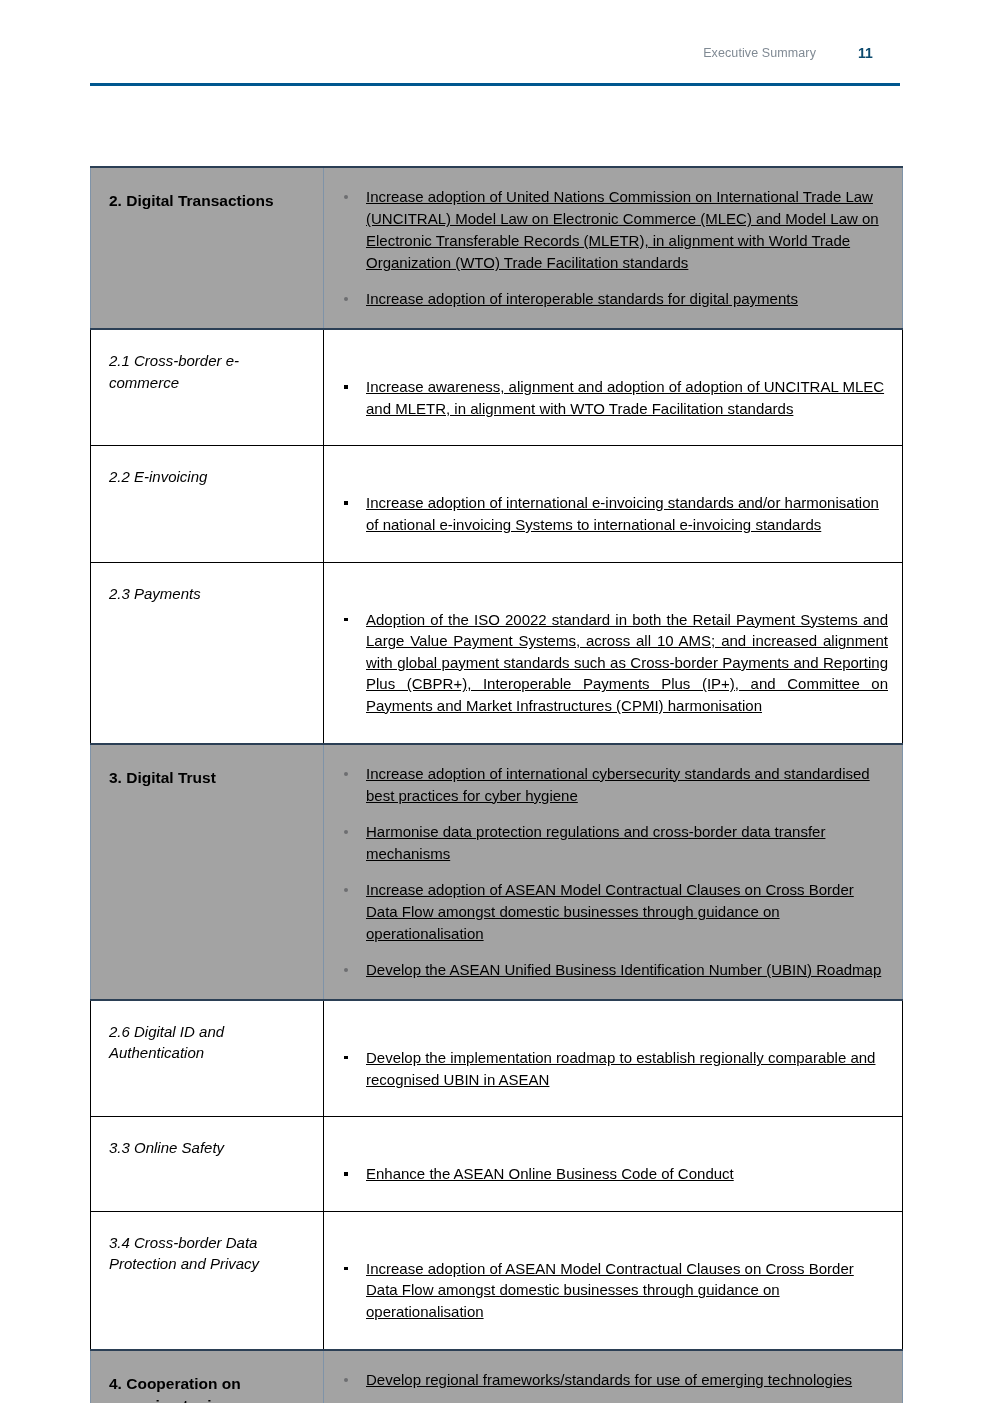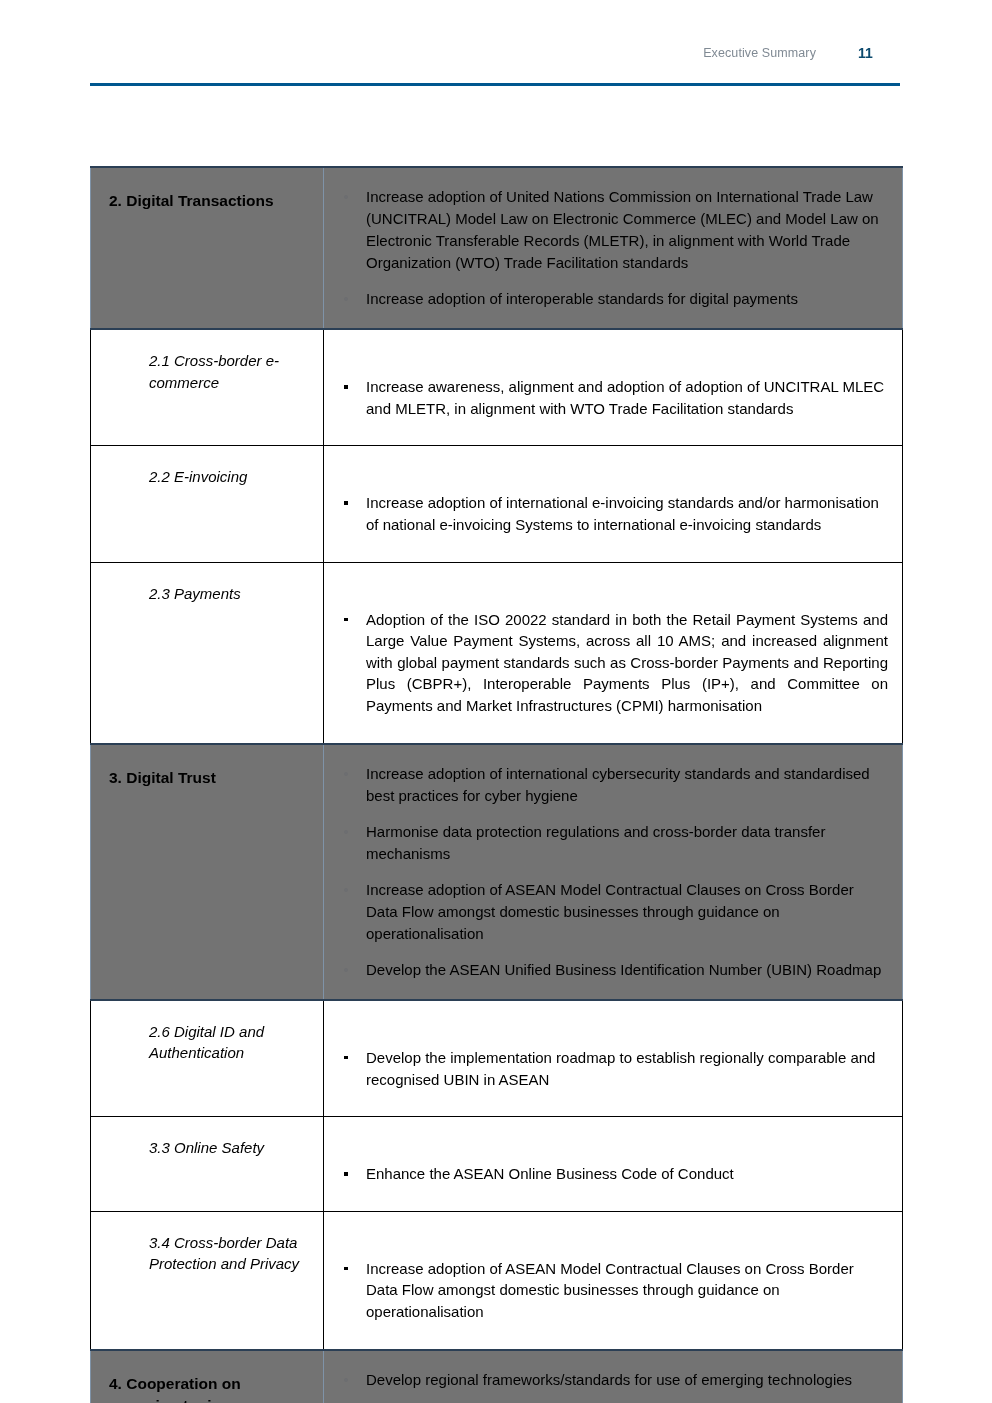--- a/index.html
+++ b/index.html
@@ -70,25 +70,26 @@
   .matrix-table td {
     vertical-align: top;
     padding: 0;
   }
 
   .col-label {
     width: 232px;
   }
   .col-content {
     width: 578px;
+    text-decoration: underline;
   }
 
   
   tr.shaded td {
-    background: #737373;
+    background: #a3a3a3;
     border-left: 1.5px solid #7f93a8;
     border-right: 1.5px solid #7f93a8;
   }
   tr.shaded td.col-label {
     border-right: 1.5px solid #7f93a8;
   }
   tr.shaded.section-start td {
     border-top: 2.5px solid #2b3f55;
   }
   tr.shaded.section-end td {
@@ -97,21 +98,20 @@
 
   
   tr.plain td {
     background: #ffffff;
     border-left: 1.5px solid #000000;
     border-right: 1.5px solid #000000;
     border-bottom: 1.5px solid #000000;
   }
   tr.plain td.col-label {
     border-right: 1.5px solid #000000;
-    padding-left: 40px;
   }
   tr.plain.first-plain td {
     border-top: 1.5px solid #000000;
   }
 
   
   .label-cell-inner {
     padding: 20px 14px 18px 18px;
   }
   .content-cell-inner {

